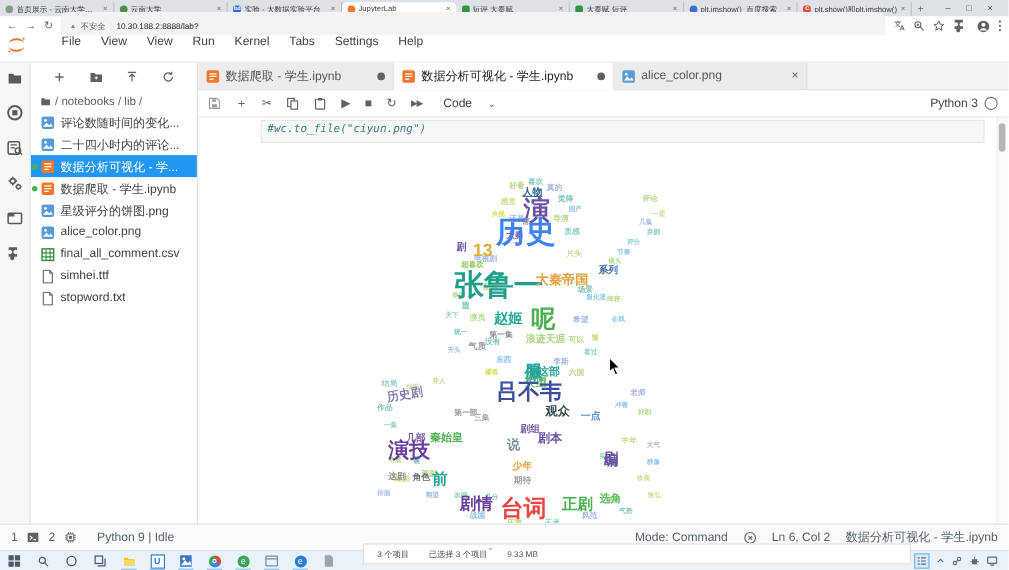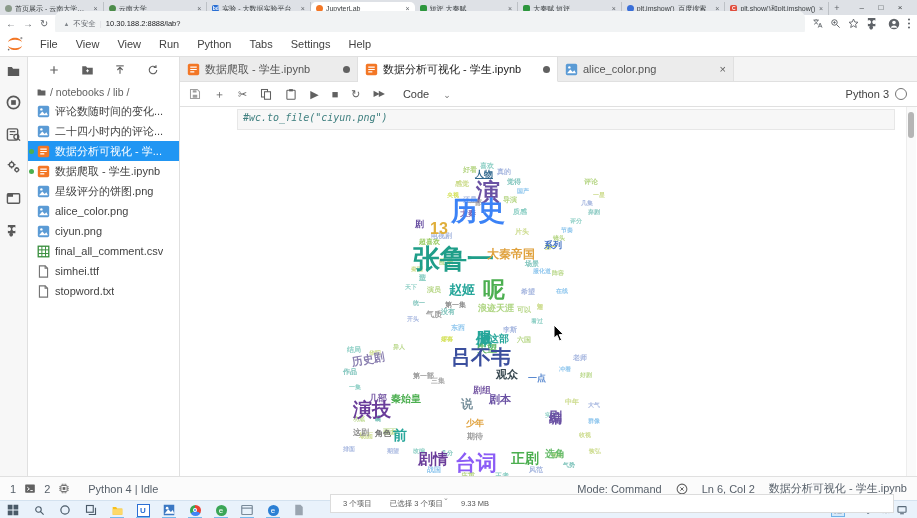--- a/index.html
+++ b/index.html
@@ -25,21 +25,21 @@
   
   #addrbar{top:15px;left:0;right:0;height:17px;background:#fff;display:flex;align-items:center;padding:0 6px;gap:7px;box-sizing:border-box;}
   .navic{font-size:10px;color:#5f6368;line-height:1;}
   #urlpill{flex:1;height:26px;background:#f1f3f4;border-radius:7px;display:flex;align-items:center;
            padding:0 8px;gap:4px;font-size:7.5px;color:#5f6368;min-width:0;}
   #urlpill .url{color:#202124;}
   #addr-icons{display:flex;gap:7px;align-items:center;flex:none;}
 
   
   #menubar{top:32px;left:0;right:0;height:25px;background:#fff;border-bottom:1px solid #e0e0e0;
-           display:flex;align-items:center;gap:0;box-sizing:border-box;}
+           display:flex;gap:16px;box-sizing:border-box;}
   #jlogo{width:20px;height:18px;margin:0 6px 0 5px;}
   .menu-item{font-size:11px;color:#424242;padding:0 9px;}
 
   
   #jlbody{top:57px;left:0;height:419px;right:0;display:flex;}
   #activitybar{width:28px;background:#f7f7f7;border-right:1px solid #e0e0e0;display:flex;flex-direction:column;
                align-items:center;padding-top:8px;gap:17px;box-sizing:border-box;flex:none;}
   .act-ic{color:#5a5a5a;}
 
   #filepanel{width:152px;background:#fff;border-right:1px solid #e0e0e0;flex:none;font-size:11px;color:#424242;
@@ -92,21 +92,21 @@
 
   
   #taskbar{top:500px;left:0;right:0;height:18px;background:#e9f2fb;border-top:1px solid #d4e2ef;
            display:flex;align-items:center;gap:0;}
   .tk{width:26px;height:18px;display:flex;align-items:center;justify-content:center;position:relative;flex:none;}
   .tk .ul{position:absolute;bottom:0;left:6px;right:6px;height:2px;background:#76b9ed;}
   #tktray{margin-left:auto;display:flex;align-items:center;gap:6px;padding-right:10px;}
   .trayic{color:#5a6b7a;}
   .trayic.boxed{border:1px solid #6fb2e8;background:#d6e9fa;padding:1px;}
 
-  #explorer-pop{position:absolute;left:330px;top:494px;width:564px;height:19px;background:#fff;
+  #explorer-pop{position:absolute;left:330px;top:494px;width:498px;height:19px;background:#fff;
                 border:1px solid #dcdcdc;box-sizing:border-box;display:flex;align-items:center;gap:18px;
                 padding-left:12px;font-size:7.5px;color:#555;z-index:5;}
   #explorer-pop .chev{position:absolute;top:-1px;left:112px;font-size:7px;color:#888;}
 </style>
 </head>
 <body>
 
 <div id="tabstrip" class="abs">
   <div id="tabs-host" style="display:flex;align-items:flex-end;flex:1;min-width:0;">
       <div class="btab">
@@ -215,21 +215,21 @@
         <path d="M12 6.2c4.5 0 8.2 1.6 9.4 3.4C20.5 6.3 16.6 3.8 12 3.8S3.5 6.3 2.6 9.6C3.8 7.8 7.5 6.2 12 6.2z" fill="#f37726"></path>
         <circle cx="20.5" cy="4.2" r="1.4" fill="#989798"></circle>
         <circle cx="3.5" cy="19.5" r="1.1" fill="#6f7070"></circle>
       </svg>
     </span>
   <div id="menu-host" style="display:flex;">
       <span class="menu-item">File</span>
       <span class="menu-item">View</span>
       <span class="menu-item">View</span>
       <span class="menu-item">Run</span>
-      <span class="menu-item">Python</span>
+      <span class="menu-item">Kernel</span>
       <span class="menu-item">Tabs</span>
       <span class="menu-item">Settings</span>
       <span class="menu-item">Help</span>
     </div>
 </div>
 
 <div id="jlbody" class="abs">
   <div id="activitybar">
       <span class="icon act-ic">
         <svg width="15" height="13" viewBox="0 0 16 16">
@@ -357,30 +357,20 @@
         </div>
         <div class="frow">
           <span class="icon">
             <svg width="13" height="13" viewBox="0 0 16 16">
               <rect x="1" y="1" width="14" height="14" rx="2" fill="#5b9bd5"></rect>
               <circle cx="5.4" cy="5.4" r="1.5" fill="#fff"></circle>
               <path d="M2.5 12.5 6.5 8l3 3 2-2 2 3.5z" fill="#fff"></path>
             </svg>
           </span>
           <span class="nm">alice_color.png</span>
-        </div>
-        <div class="frow">
-          <span class="icon">
-            <svg width="13" height="13" viewBox="0 0 16 16">
-              <rect x="1" y="1" width="14" height="14" rx="2" fill="#5b9bd5"></rect>
-              <circle cx="5.4" cy="5.4" r="1.5" fill="#fff"></circle>
-              <path d="M2.5 12.5 6.5 8l3 3 2-2 2 3.5z" fill="#fff"></path>
-            </svg>
-          </span>
-          <span class="nm">ciyun.png</span>
         </div>
         <div class="frow">
           <span class="icon">
             <svg width="13" height="13" viewBox="0 0 16 16">
               <rect x="1.5" y="1.5" width="13" height="13" fill="none" stroke="#388e3c" stroke-width="1.6"></rect>
               <path d="M1.5 6h13M1.5 10.5h13M6 1.5v13M10.5 1.5v13" stroke="#388e3c" stroke-width="1.2"></path>
             </svg>
           </span>
           <span class="nm">final_all_comment.csv</span>
         </div>
@@ -580,21 +570,21 @@
           <span class="wcw" style="left: 146px; top: 238px; font-size: 9px; color: rgb(123, 94, 167);">剧组</span>
           <span class="wcw" style="left: 162px; top: 246px; font-size: 11px; color: rgb(106, 81, 163);">剧本</span>
           <span class="wcw" style="left: 26px; top: 252px; font-size: 19px; color: rgb(106, 61, 154);">演技</span>
           <span class="wcw" style="left: 139px; top: 271px; font-size: 9px; color: rgb(224, 162, 62);">少年</span>
           <span class="wcw" style="left: 140px; top: 285px; font-size: 8px; color: rgb(158, 158, 158);">期待</span>
           <span class="wcw" style="left: 66px; top: 280px; font-size: 14px; color: rgb(38, 166, 154);">前</span>
           <span class="wcw" style="left: 26px; top: 281px; font-size: 8px; color: rgb(143, 143, 143);">这剧</span>
           <span class="wcw" style="left: 48px; top: 282px; font-size: 8px; color: rgb(109, 109, 109);">角色</span>
           <span class="wcw v" style="left: 222px; top: 252px; font-size: 13px; color: rgb(106, 81, 163);">编剧</span>
           <span class="wcw" style="left: 91px; top: 303px; font-size: 15px; color: rgb(106, 61, 154);">剧情</span>
-          <span class="wcw" style="left: 128px; top: 304px; font-size: 21px; color: #8b5cf6;">台词</span>
+          <span class="wcw" style="left: 128px; top: 304px; font-size: 21px; color: #ef4444;">台词</span>
           <span class="wcw" style="left: 184px; top: 303px; font-size: 14px; color: rgb(76, 175, 80);">正剧</span>
           <span class="wcw" style="left: 218px; top: 301px; font-size: 10px; color: rgb(102, 187, 106);">选角</span>
         </div>
       <div id="nb-scroll">
           <div id="nb-thumb"></div>
         </div>
       <div id="cursor">
         <svg width="12" height="18" viewBox="0 0 12 18">
             <polygon points="1,0 1,13 4.2,10.4 6.4,16 8.6,15 6.2,9.6 10.5,9.6" fill="#000" stroke="#fff" stroke-width="1"></polygon>
           </svg>
@@ -612,21 +602,21 @@
       </svg>
     </span>
   <span>2</span>
   <span class="icon" id="st-chip" style="color: rgb(97, 97, 97);">
       <svg width="12" height="11" viewBox="0 0 16 16">
         <rect x="3.5" y="3.5" width="9" height="9" rx="1" fill="none" stroke="currentColor" stroke-width="1.4"></rect>
         <rect x="6" y="6" width="4" height="4" fill="currentColor"></rect>
         <path d="M5.5 1v2M8 1v2M10.5 1v2M5.5 13v2M8 13v2M10.5 13v2M1 5.5h2M1 8h2M1 10.5h2M13 5.5h2M13 8h2M13 10.5h2" stroke="currentColor" stroke-width="1.1"></path>
       </svg>
     </span>
-  <span style="margin-left:10px;">Python 4 | Idle</span>
+  <span style="margin-left:10px;">Python 9 | Idle</span>
   <div id="status-right">
     <span>Mode: Command</span>
     <span class="icon" id="st-shield" style="color: rgb(97, 97, 97);">
         <svg width="12" height="12" viewBox="0 0 16 16">
           <circle cx="8" cy="8" r="6.5" fill="none" stroke="currentColor" stroke-width="1.4"></circle>
           <path d="M5.8 5.8l4.4 4.4M10.2 5.8l-4.4 4.4" stroke="currentColor" stroke-width="1.3"></path>
         </svg>
       </span>
     <span>Ln 6, Col 2</span>
     <span>数据分析可视化 - 学生.ipynb</span>

